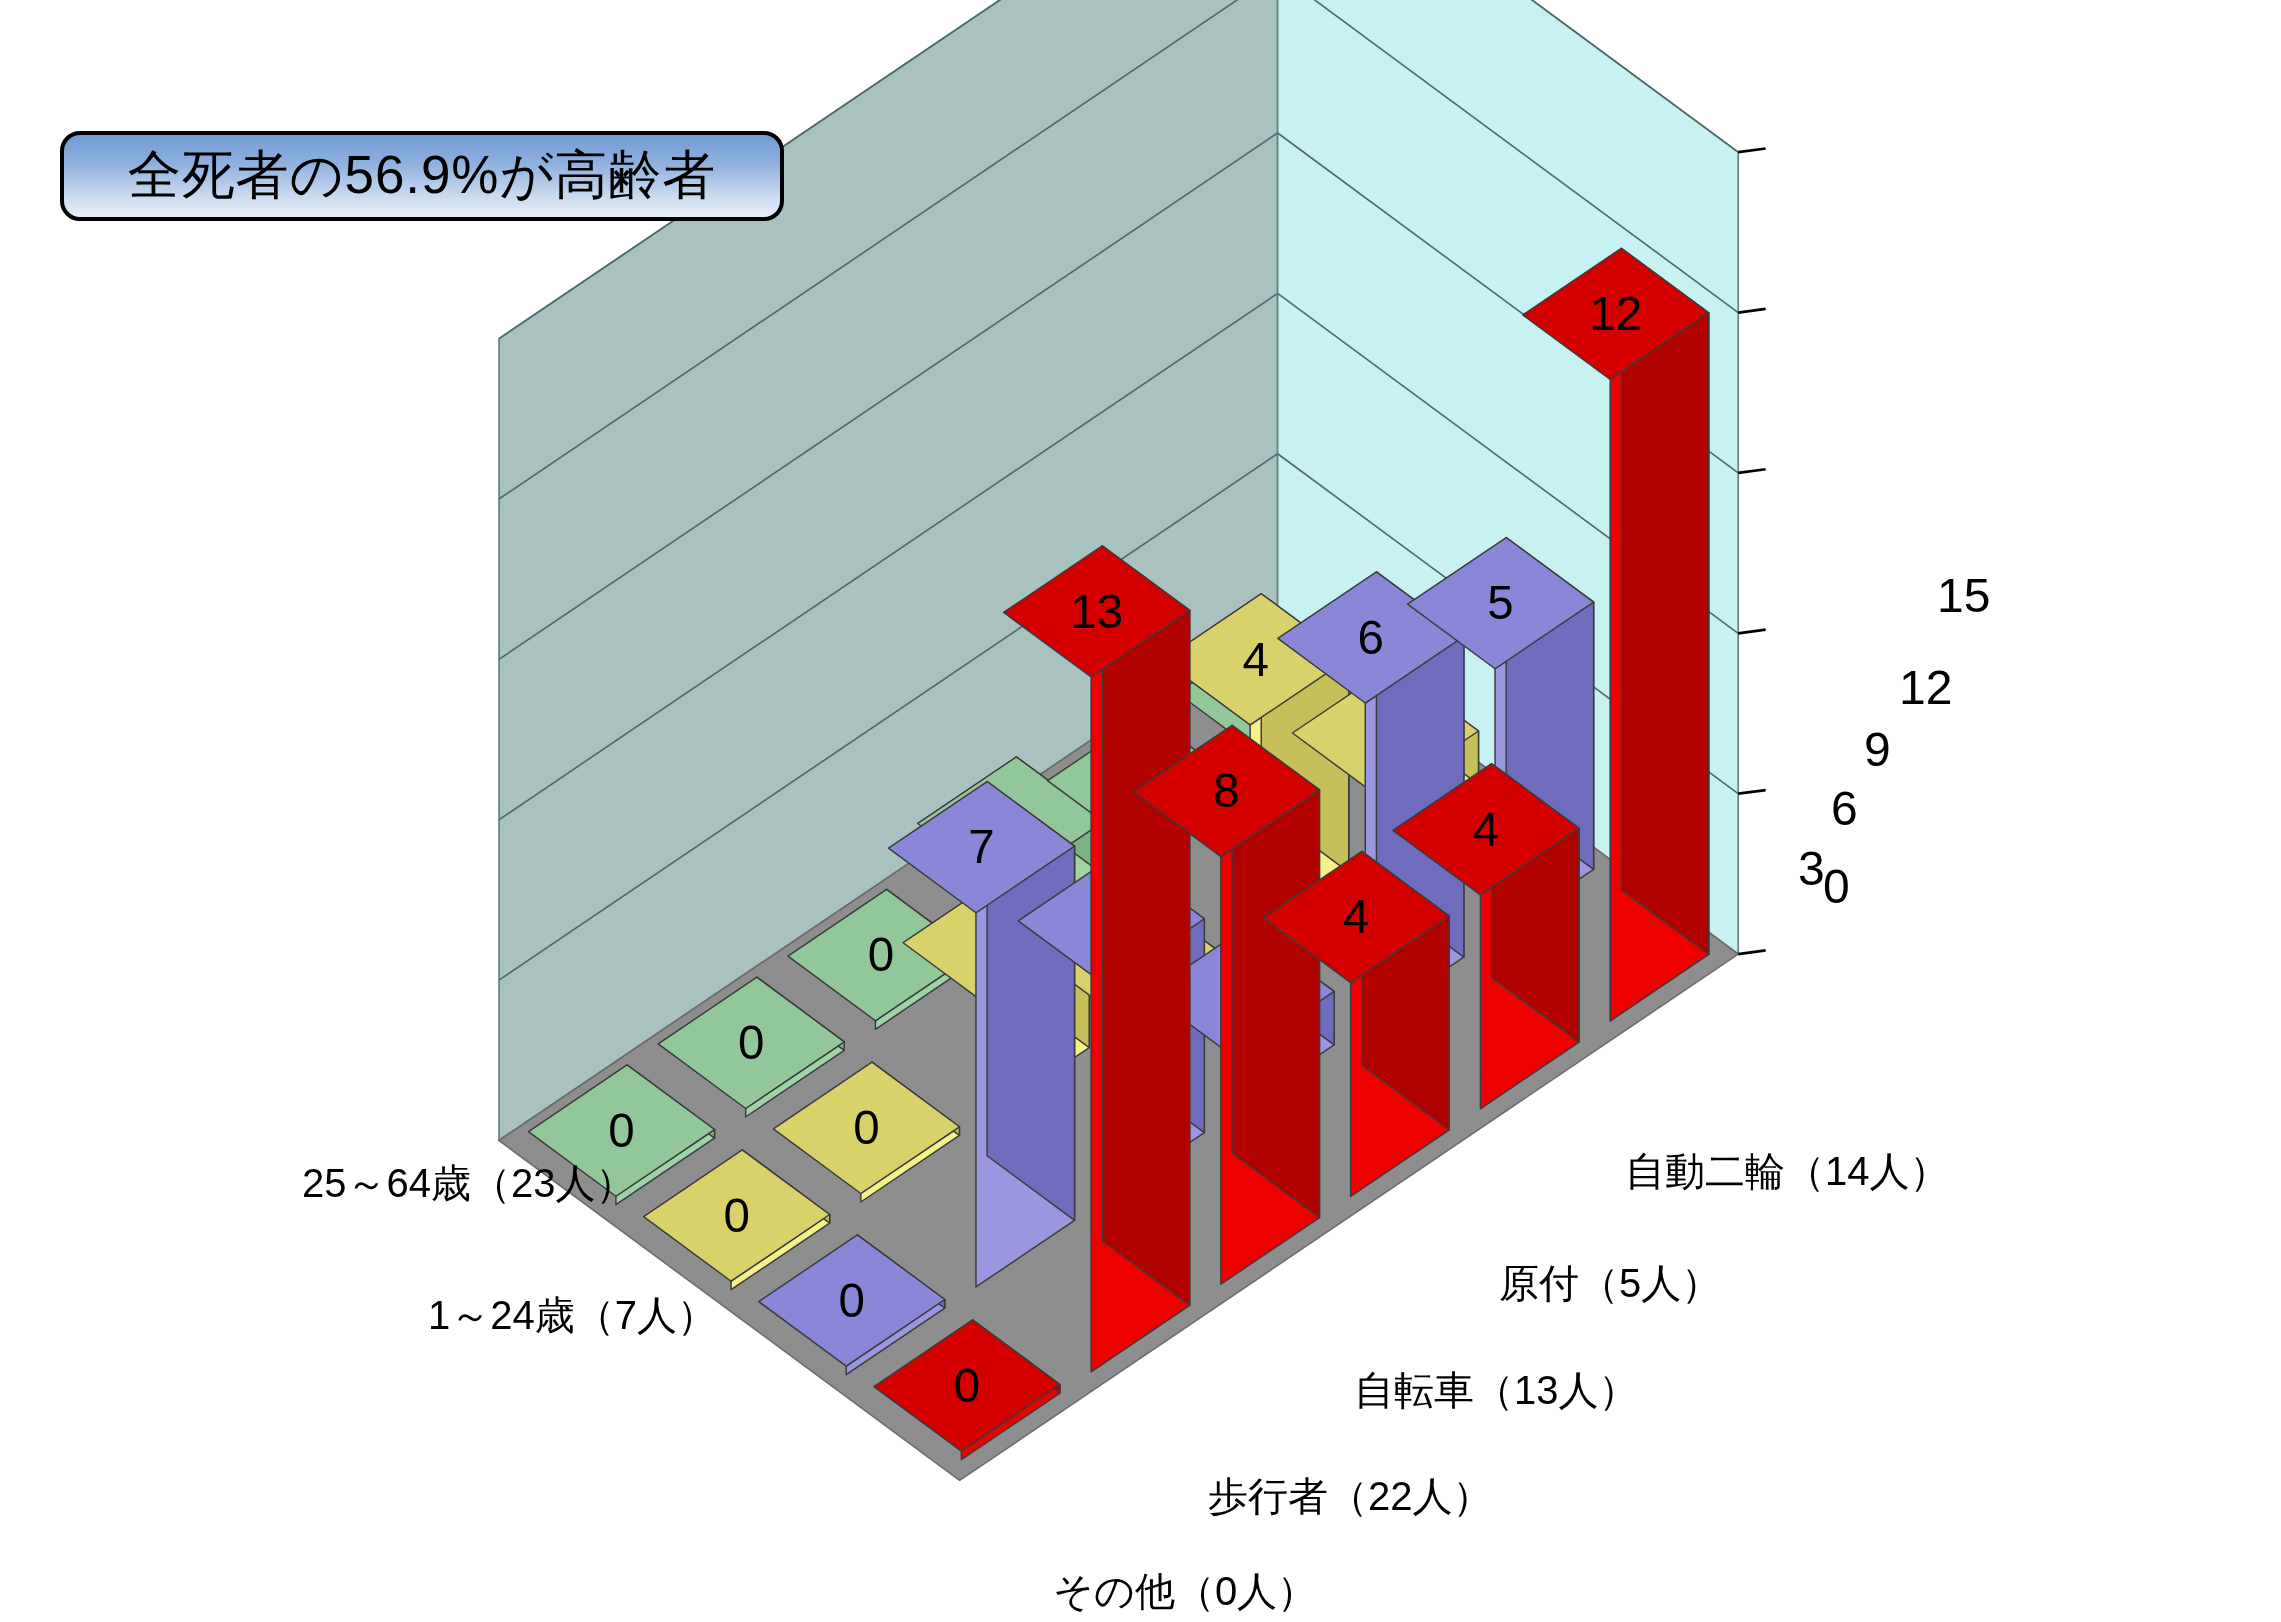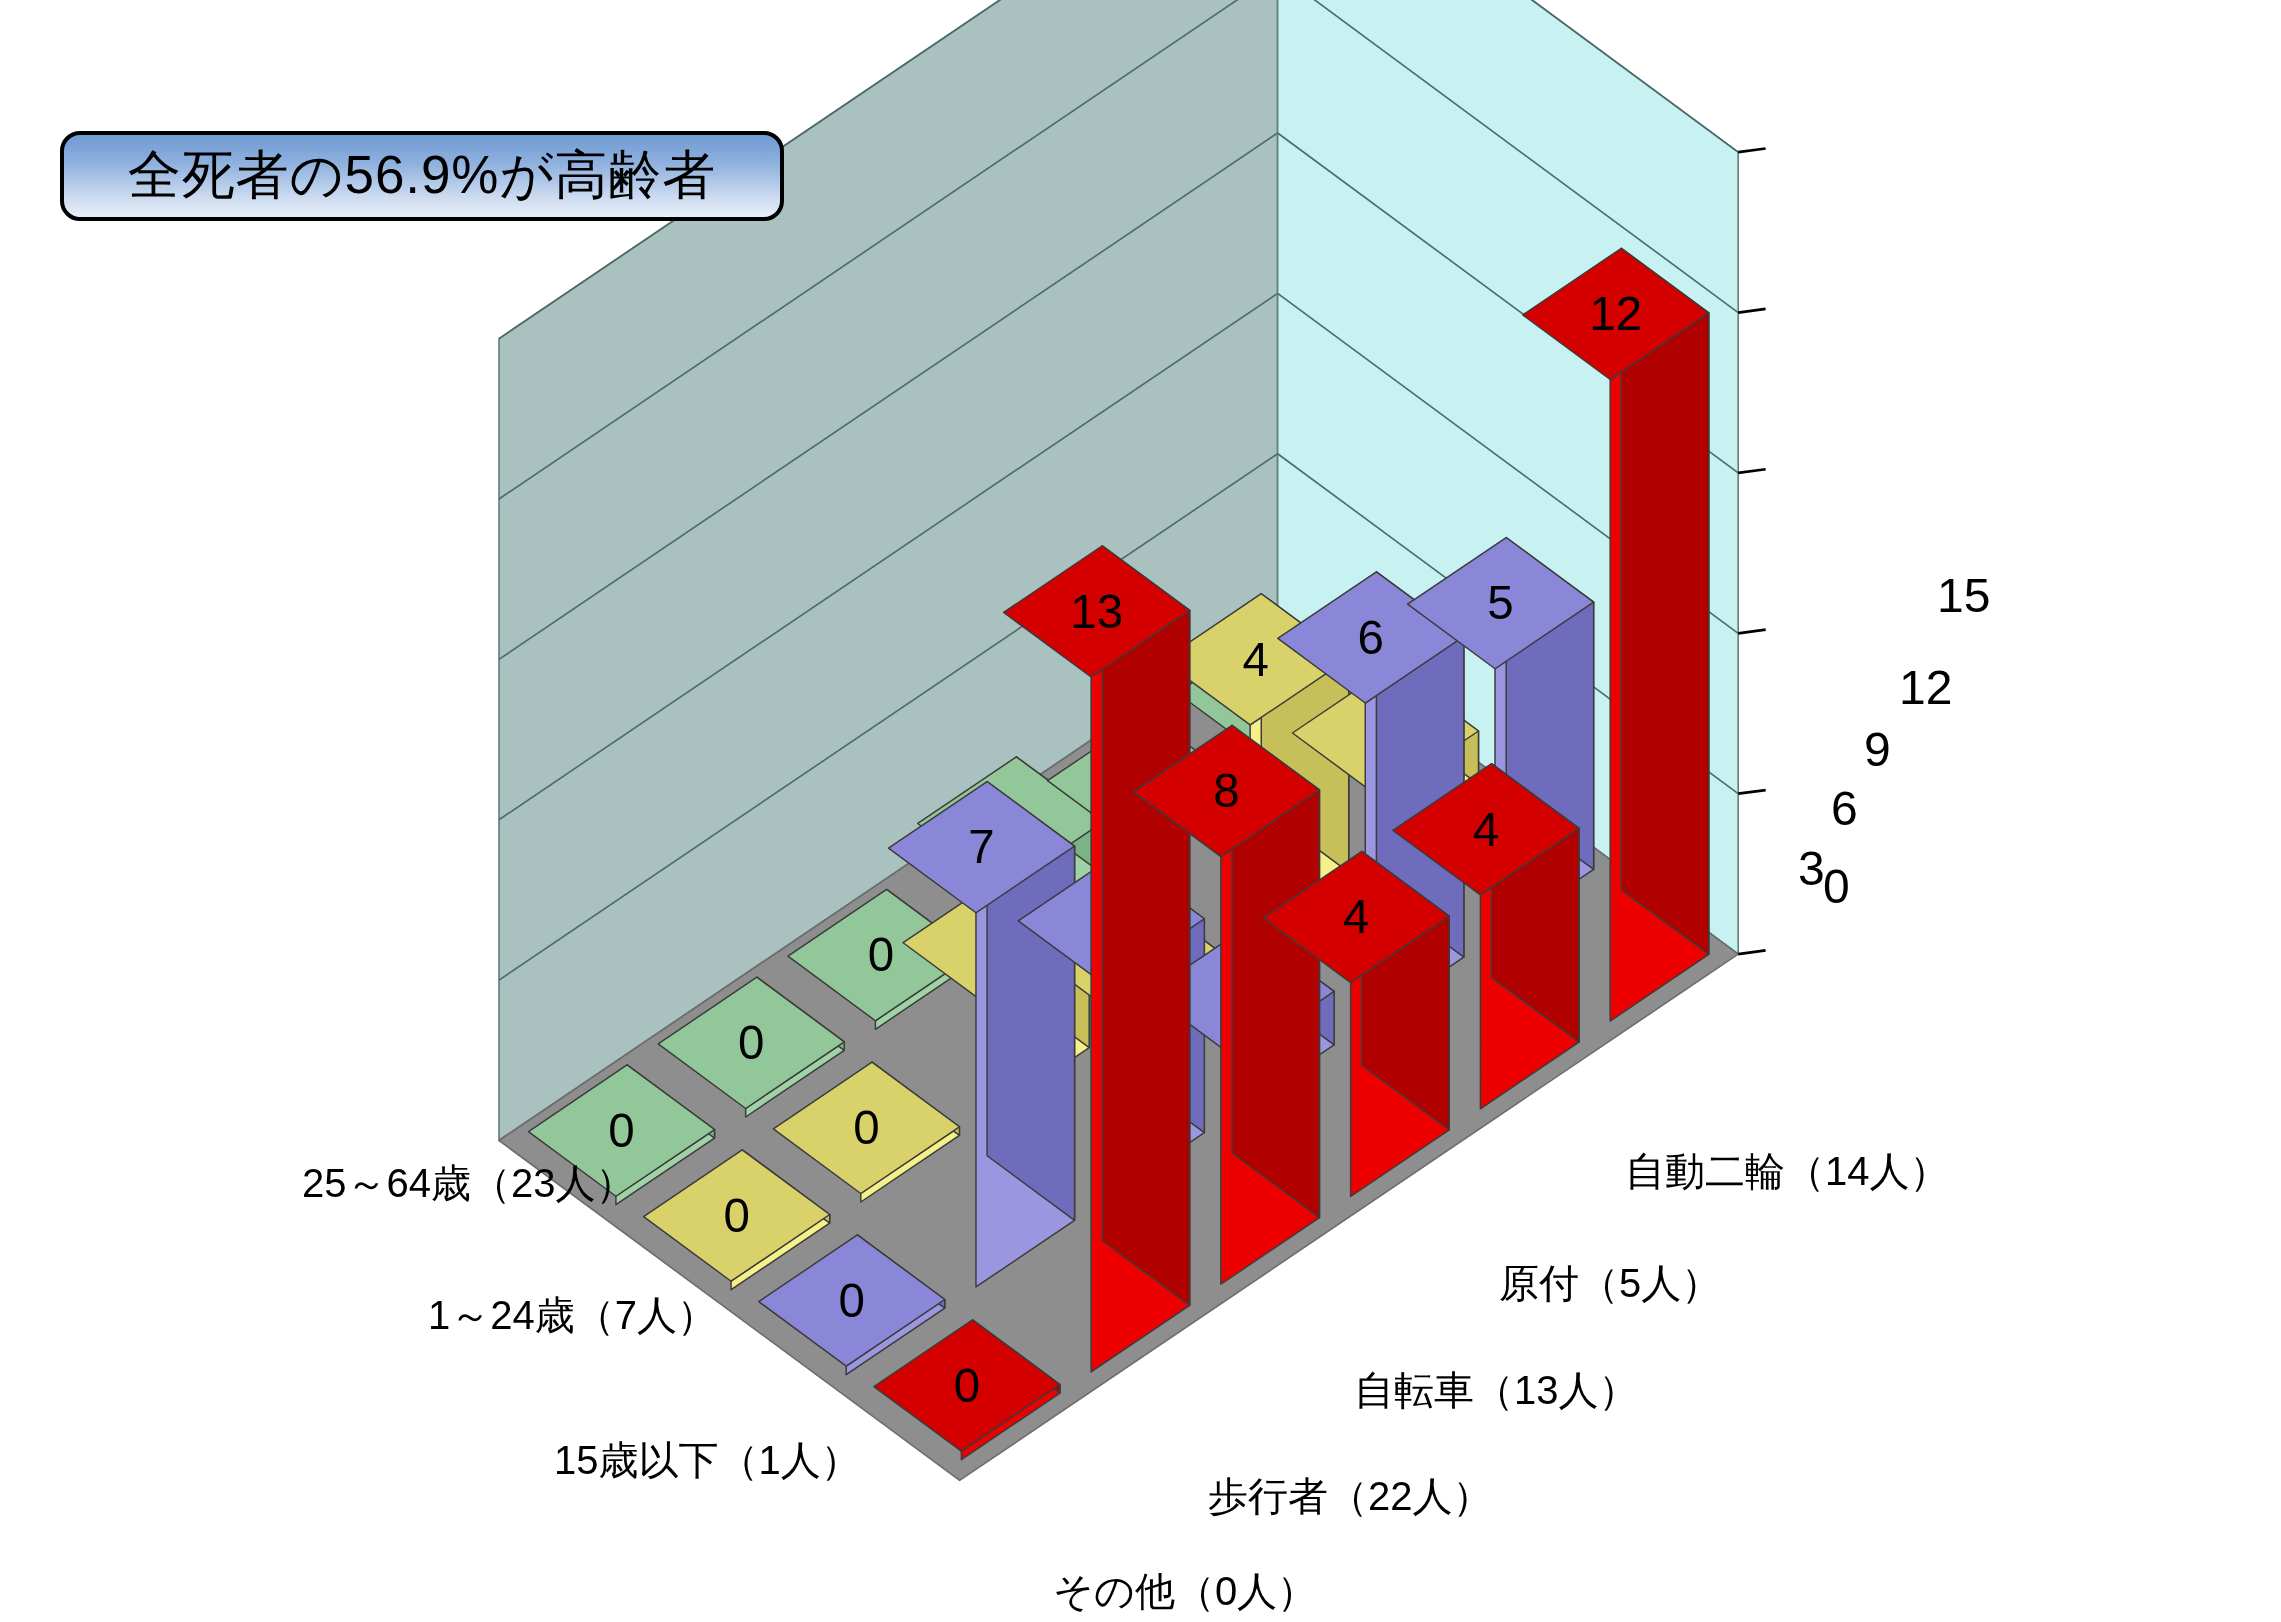--- a/index.html
+++ b/index.html
@@ -167,21 +167,20 @@
 
   <div class="tick-num" style="left:1937px;top:568px;">15</div>
   <div class="tick-num" style="left:1899px;top:660px;">12</div>
   <div class="tick-num" style="left:1864px;top:722px;">9</div>
   <div class="tick-num" style="left:1831px;top:781px;">6</div>
   <div class="tick-num" style="left:1798px;top:841px;">3</div>
   <div class="tick-num" style="left:1823px;top:859px;">0</div>
 
   <div class="ax-label" style="left:302px;top:1156px;">25～64歳（23人）</div>
   <div class="ax-label" style="left:428px;top:1288px;">1～24歳（7人）</div>
-  <div class="ax-label" style="left:554px;top:1433px;">15歳以下（1人）</div>
 
   <div class="ax-label" style="left:1625px;top:1144px;">自動二輪（14人）</div>
   <div class="ax-label" style="left:1499px;top:1256px;">原付（5人）</div>
   <div class="ax-label" style="left:1354px;top:1363px;">自転車（13人）</div>
   <div class="ax-label" style="left:1208px;top:1469px;">歩行者（22人）</div>
   <div class="ax-label" style="left:1053px;top:1564px;">その他（0人）</div>
 
 </div>
 
 

